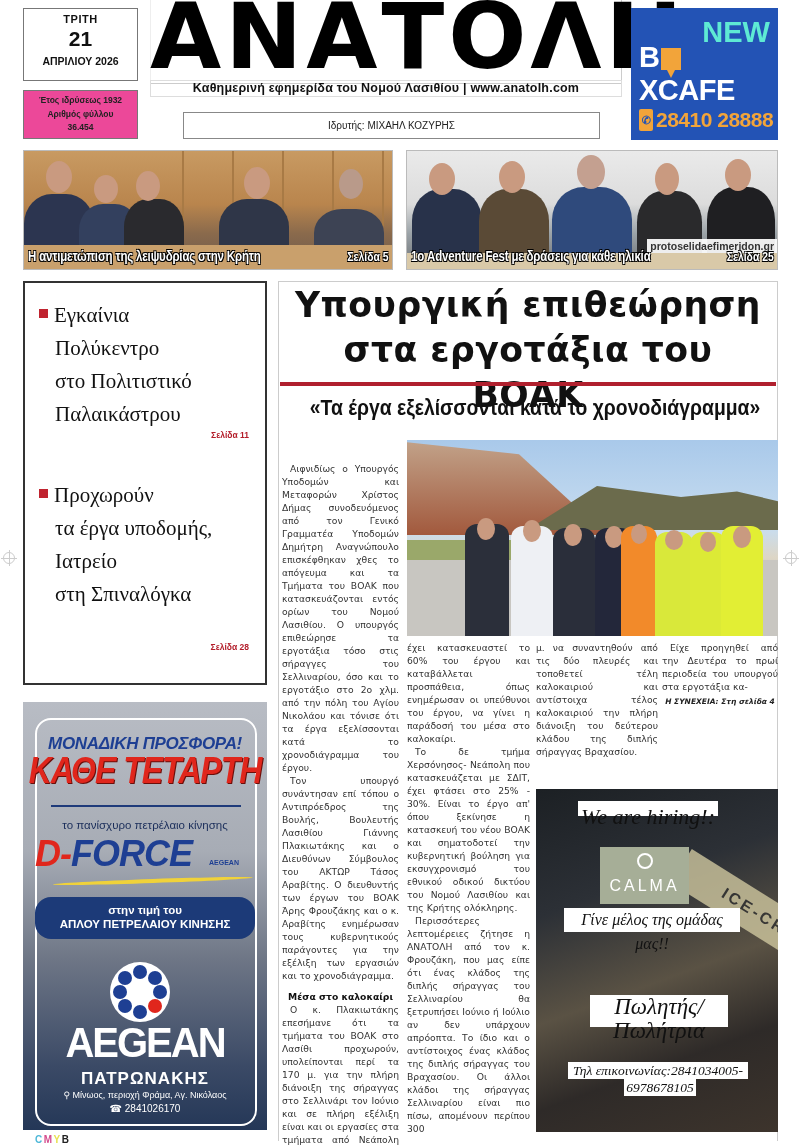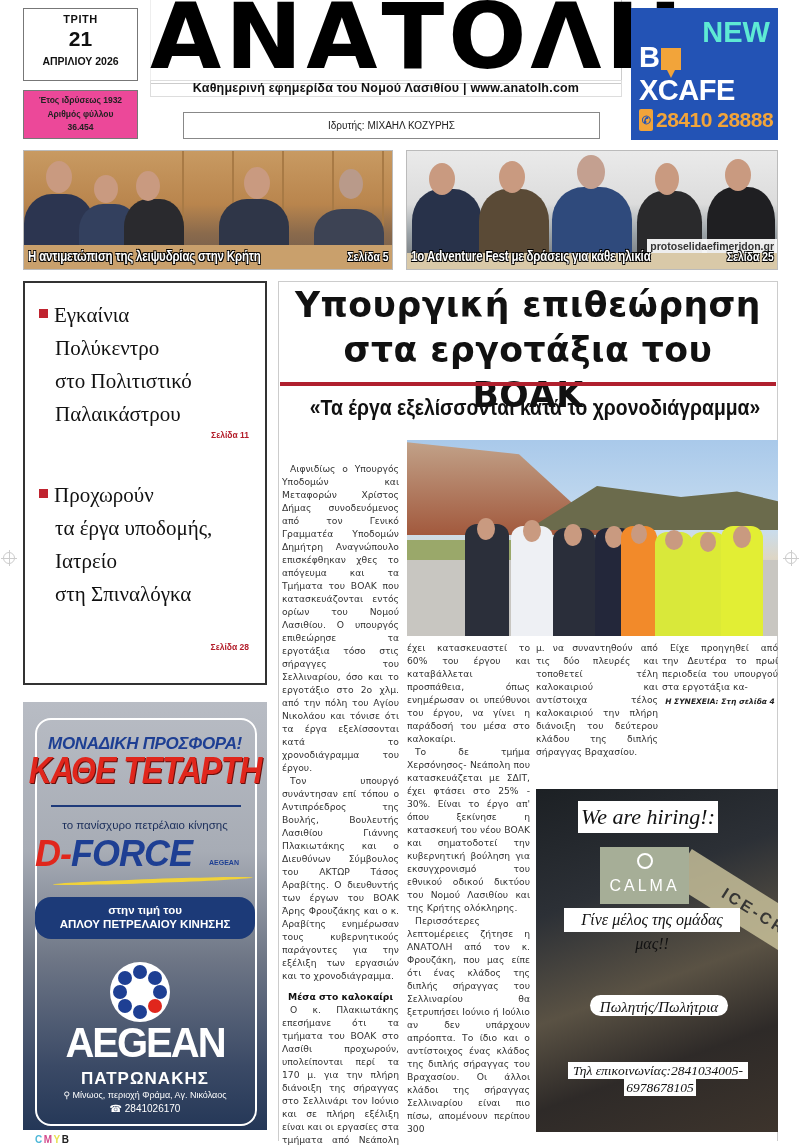--- a/index.html
+++ b/index.html
@@ -90,25 +90,25 @@
   .col1 { left: 282px; top: 462px; width: 117px; }
   .col2 { left: 407px; top: 641px; width: 123px; }
   .col3 { left: 536px; top: 641px; width: 122px; }
   .col4 { left: 662px; top: 641px; width: 116px; }
   .col4 h4 { text-align: left; margin-top: 0; line-height: 14px; padding-left: 5px; }
   .col4 .cont { font-style: italic; font-weight: bold; font-size: 7.5px; text-align: center; text-indent: 0; margin-top: 2px; color:#222; }
 
   .ad-calma { left: 536px; top: 789px; width: 242px; height: 343px; overflow: hidden; background: linear-gradient(160deg, #1c2024 0%, #2c3036 30%, #5a5244 55%, #2e2a28 75%, #3d342c 100%); }
   .ad-calma .sign { position:absolute; left: 130px; top: 110px; width: 200px; height: 40px; background: #cfc79f; transform: rotate(32deg); opacity: 0.8; font-size: 16px; font-weight: bold; color:#333; text-align:center; line-height: 40px; letter-spacing: 3px; }
   .ad-calma .label { position:absolute; background: #fff; font-family: "Liberation Serif", serif; font-style: italic; color: #111; text-align:center; }
-  .ad-calma .l1 { left: 42px; top: 12px; width: 140px; height: 32px; font-size: 22px; line-height: 32px; }
+  .ad-calma .l1 { left: 42px; top: 12px; width: 140px; height: 15px; font-size: 22px; line-height: 32px; }
   .ad-calma .logo { left: 64px; top: 58px; width: 89px; height: 57px; background: #a6ae97; color: #fff; font-style: normal; font-family: "Liberation Sans", sans-serif; font-size: 16px; letter-spacing: 3px; padding-top: 30px; }
   .ad-calma .logo .swirl { position:absolute; left: 37px; top: 6px; width: 16px; height: 16px; border-radius: 50%; border: 2px solid #fff; }
   .ad-calma .l2 { left: 28px; top: 119px; width: 176px; height: 24px; font-size: 16px; line-height: 24px; }
-  .ad-calma .l3 { left: 54px; top: 206px; width: 138px; height: 21px; font-size: 15px; line-height: 24px; border-radius: 11px; }
+  .ad-calma .l3 { left: 54px; top: 206px; width: 138px; height: 32px; font-size: 23px; line-height: 24px; }
   .ad-calma .l4 { left: 32px; top: 273px; width: 180px; height: 17px; font-size: 13.5px; line-height: 17px; }
   .ad-calma .l5 { left: 88px; top: 290px; width: 72px; height: 17px; font-size: 13.5px; line-height: 17px; }
 
   .reg-mark { width: 12px; height: 12px; border-radius: 50%; border: 1px solid #ccc; }
   .reg-mark::before { content:""; position:absolute; left: 5px; top: -3px; width: 1px; height: 16px; background: #ccc; }
   .reg-mark::after { content:""; position:absolute; left: -3px; top: 5px; width: 16px; height: 1px; background: #ccc; }
 </style>
 </head>
 <body>
 

